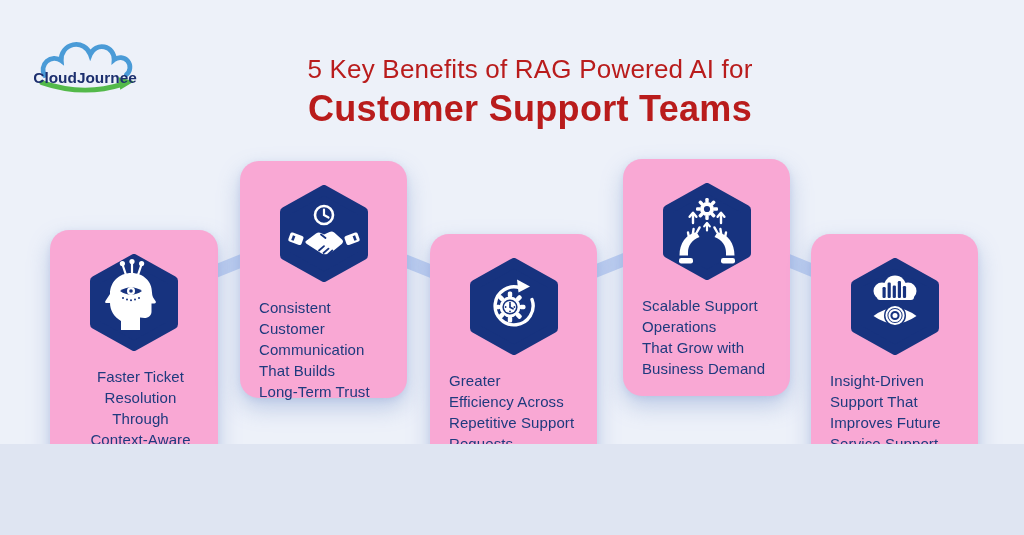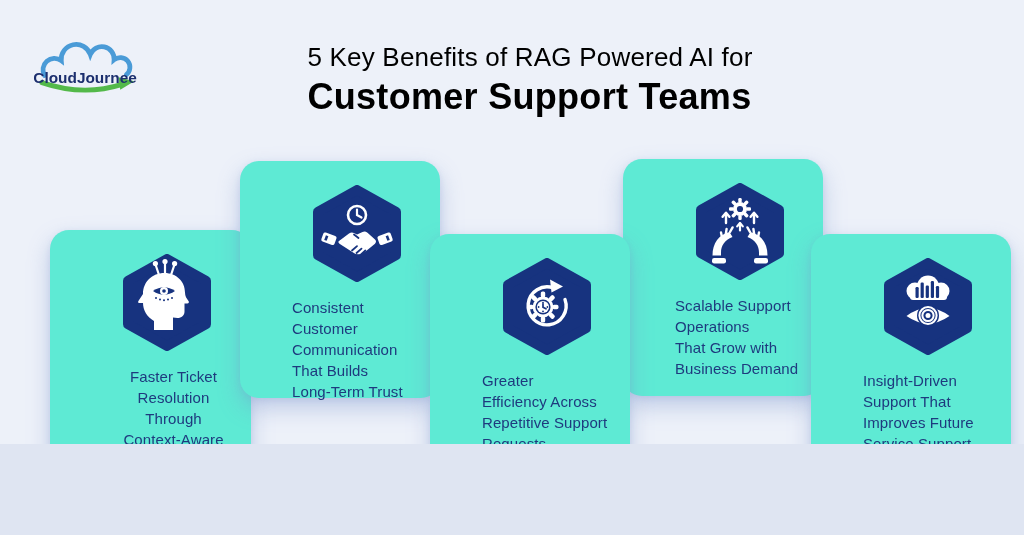--- a/index.html
+++ b/index.html
@@ -4,32 +4,31 @@
 <style>
   html,body{margin:0;padding:0;background:#dfe5f2;}
   .stage{
     position:relative;width:1024px;height:444px;overflow:hidden;
     background:#edf1f9;
     font-family:"Liberation Sans","DejaVu Sans",sans-serif;
   }
   
   .logo{position:absolute;left:34px;top:32px;width:132px;height:66px;}
   .title{
-    position:absolute;left:530px;top:42px;transform:translateX(-50%);
-    color:#000000;white-space:nowrap;
+    position:absolute;left:530px;top:54px;transform:translateX(-50%);
+    text-align:center;color:#b91c1c;white-space:nowrap;
   }
   .title .l1{font-size:26px;font-weight:500;letter-spacing:.2px;}
   .title .l2{font-size:36px;font-weight:800;margin-top:3px;letter-spacing:.3px;}
   
   .connector{position:absolute;left:0;top:0;z-index:1;}
   
   .card{
-    position:absolute;z-index:2;background:#5eead4;border-radius:19px;
+    position:absolute;z-index:2;background:#f9a8d4;border-radius:19px;
     box-shadow:0 10px 22px rgba(125,150,205,.42), 0 2px 6px rgba(125,150,205,.18);
-    padding-left:33px;
   }
   .card .hex{display:block;margin:24px auto 0 auto;}
   .card .card-text{
     margin:15px 6px 0 19px;font-size:15px;line-height:21px;font-weight:500;
     color:#1e3a7e;white-space:pre-line;letter-spacing:.1px;
   }
   .c1{left:50px;top:230px;width:168px;height:238px;text-align:center;}
   .c2{left:240px;top:161px;width:167px;height:237px;}
   .c3{left:430px;top:234px;width:167px;height:237px;}
   .c4{left:623px;top:159px;width:167px;height:237px;}

